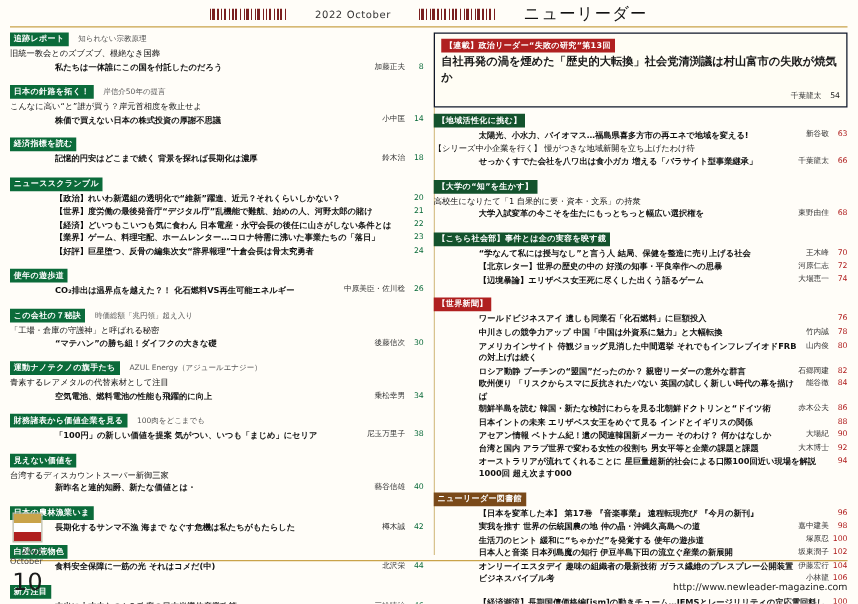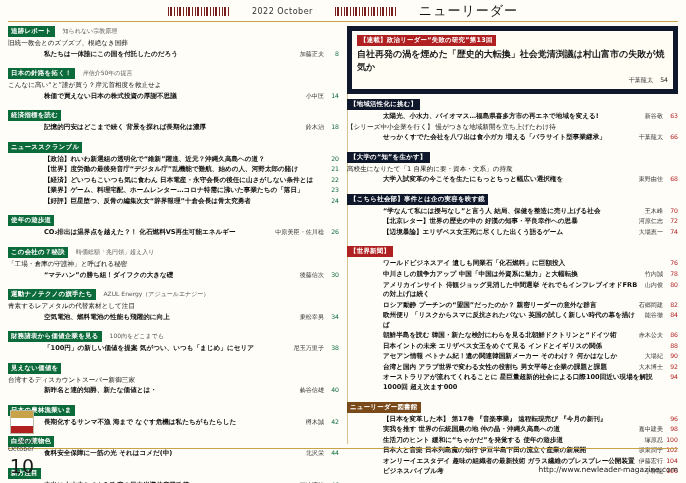--- a/index.html
+++ b/index.html
@@ -36,36 +36,36 @@
   .col{width:331px;position:relative;}
   .vdiv{position:absolute;left:339px;top:0;width:1px;height:418px;background:#d8c38e;}
 
   
   .sec{margin-bottom:4px;}
   .tagbox{
     display:inline-block;background:#0b6b3a;color:#fff;font-size:6.4px;font-weight:bold;
     padding:1px 3px;margin-bottom:2px;letter-spacing:.3px;
   }
   .tagbox.red{background:#b02020;}
-  .tagbox.navy{background:#0f172a;}
+  .tagbox.navy{background:#14532d;}
   .tagbox.brown{background:#7a4a1a;}
   .subtitle{font-size:6px;color:#555;margin:0 0 2px 2px;}
 
   
   .item{display:flex;align-items:flex-start;line-height:1.45;margin-bottom:1px;}
   .ttl{flex:1 1 auto;font-size:6.6px;color:#111;}
   .ttl.b{font-weight:bold;margin-left:36px;}
   .aut{flex:0 0 auto;font-size:6.1px;color:#333;margin-left:3px;white-space:nowrap;}
   .pg{flex:0 0 auto;width:12px;text-align:right;font-size:6.2px;color:#222;margin-left:3px;}
   .pg.red{color:#b02020;}
   .pg.grn{color:#0b6b3a;}
   .spacer{height:4px;}
 
   
-  .feature{border:5px solid #0f172a;padding:4px 5px 4px 5px;margin-bottom:5px;background:#fffdf4;}
+  .feature{border:1px solid #0f172a;padding:4px 5px 4px 5px;margin-bottom:5px;background:#fffdf4;}
   .feature .ftitle{font-size:9px;font-weight:bold;line-height:1.45;margin-bottom:2px;}
   .feature .frow{display:flex;justify-content:flex-end;align-items:baseline;font-size:6.3px;}
 
   
   .bottom{position:absolute;left:8px;bottom:6px;width:670px;height:28px;}
   .bl{position:absolute;left:0;bottom:2px;display:flex;align-items:flex-end;gap:4px;flex-direction:column;}
   .flagmark{width:22px;height:22px;background:linear-gradient(180deg,#c9a34a 0 33%,#fff 33% 66%,#b02020 66% 100%);border:1px solid #bba;}
   .issue{font-size:6.5px;color:#444;line-height:1.2;text-align:right;}
   .bignum{font-size:19px;font-weight:normal;line-height:.9;}
   .url{position:absolute;right:0;bottom:3px;font-size:7.5px;color:#222;}
@@ -104,21 +104,21 @@
             <span class="ttl b">株価で買えない日本の株式投資の厚謝不思議</span>
             <span class="aut">小中匡</span>
             <span class="pg grn">14</span>
           </div><div class="spacer"></div></div>
         <div class="sec"><div class="tagbox">経済指標を読む</div><div class="item">
             <span class="ttl b">記憶的円安はどこまで続く 背景を探れば長期化は濃厚</span>
             <span class="aut">鈴木治</span>
             <span class="pg grn">18</span>
           </div><div class="spacer"></div></div>
         <div class="sec"><div class="tagbox">ニューススクランブル</div><div class="item">
-            <span class="ttl b">【政治】れいわ新選組の透明化で“維新”躍進、近元？沖縄久高島への道？</span>
+            <span class="ttl b">【政治】れいわ新選組の透明化で“維新”躍進、近元？それくらいしかない？</span>
             <span class="aut"></span>
             <span class="pg grn">20</span>
           </div><div class="item">
             <span class="ttl b">【世界】度労働の最後発音庁“デジタル庁”乱機能で難航、始めの人、河野太郎の賭け</span>
             <span class="aut"></span>
             <span class="pg grn">21</span>
           </div><div class="item">
             <span class="ttl b">【経済】どいつもこいつも気に食わん 日本電産・永守会長の後任に山さがしない条件とは</span>
             <span class="aut"></span>
             <span class="pg grn">22</span>

